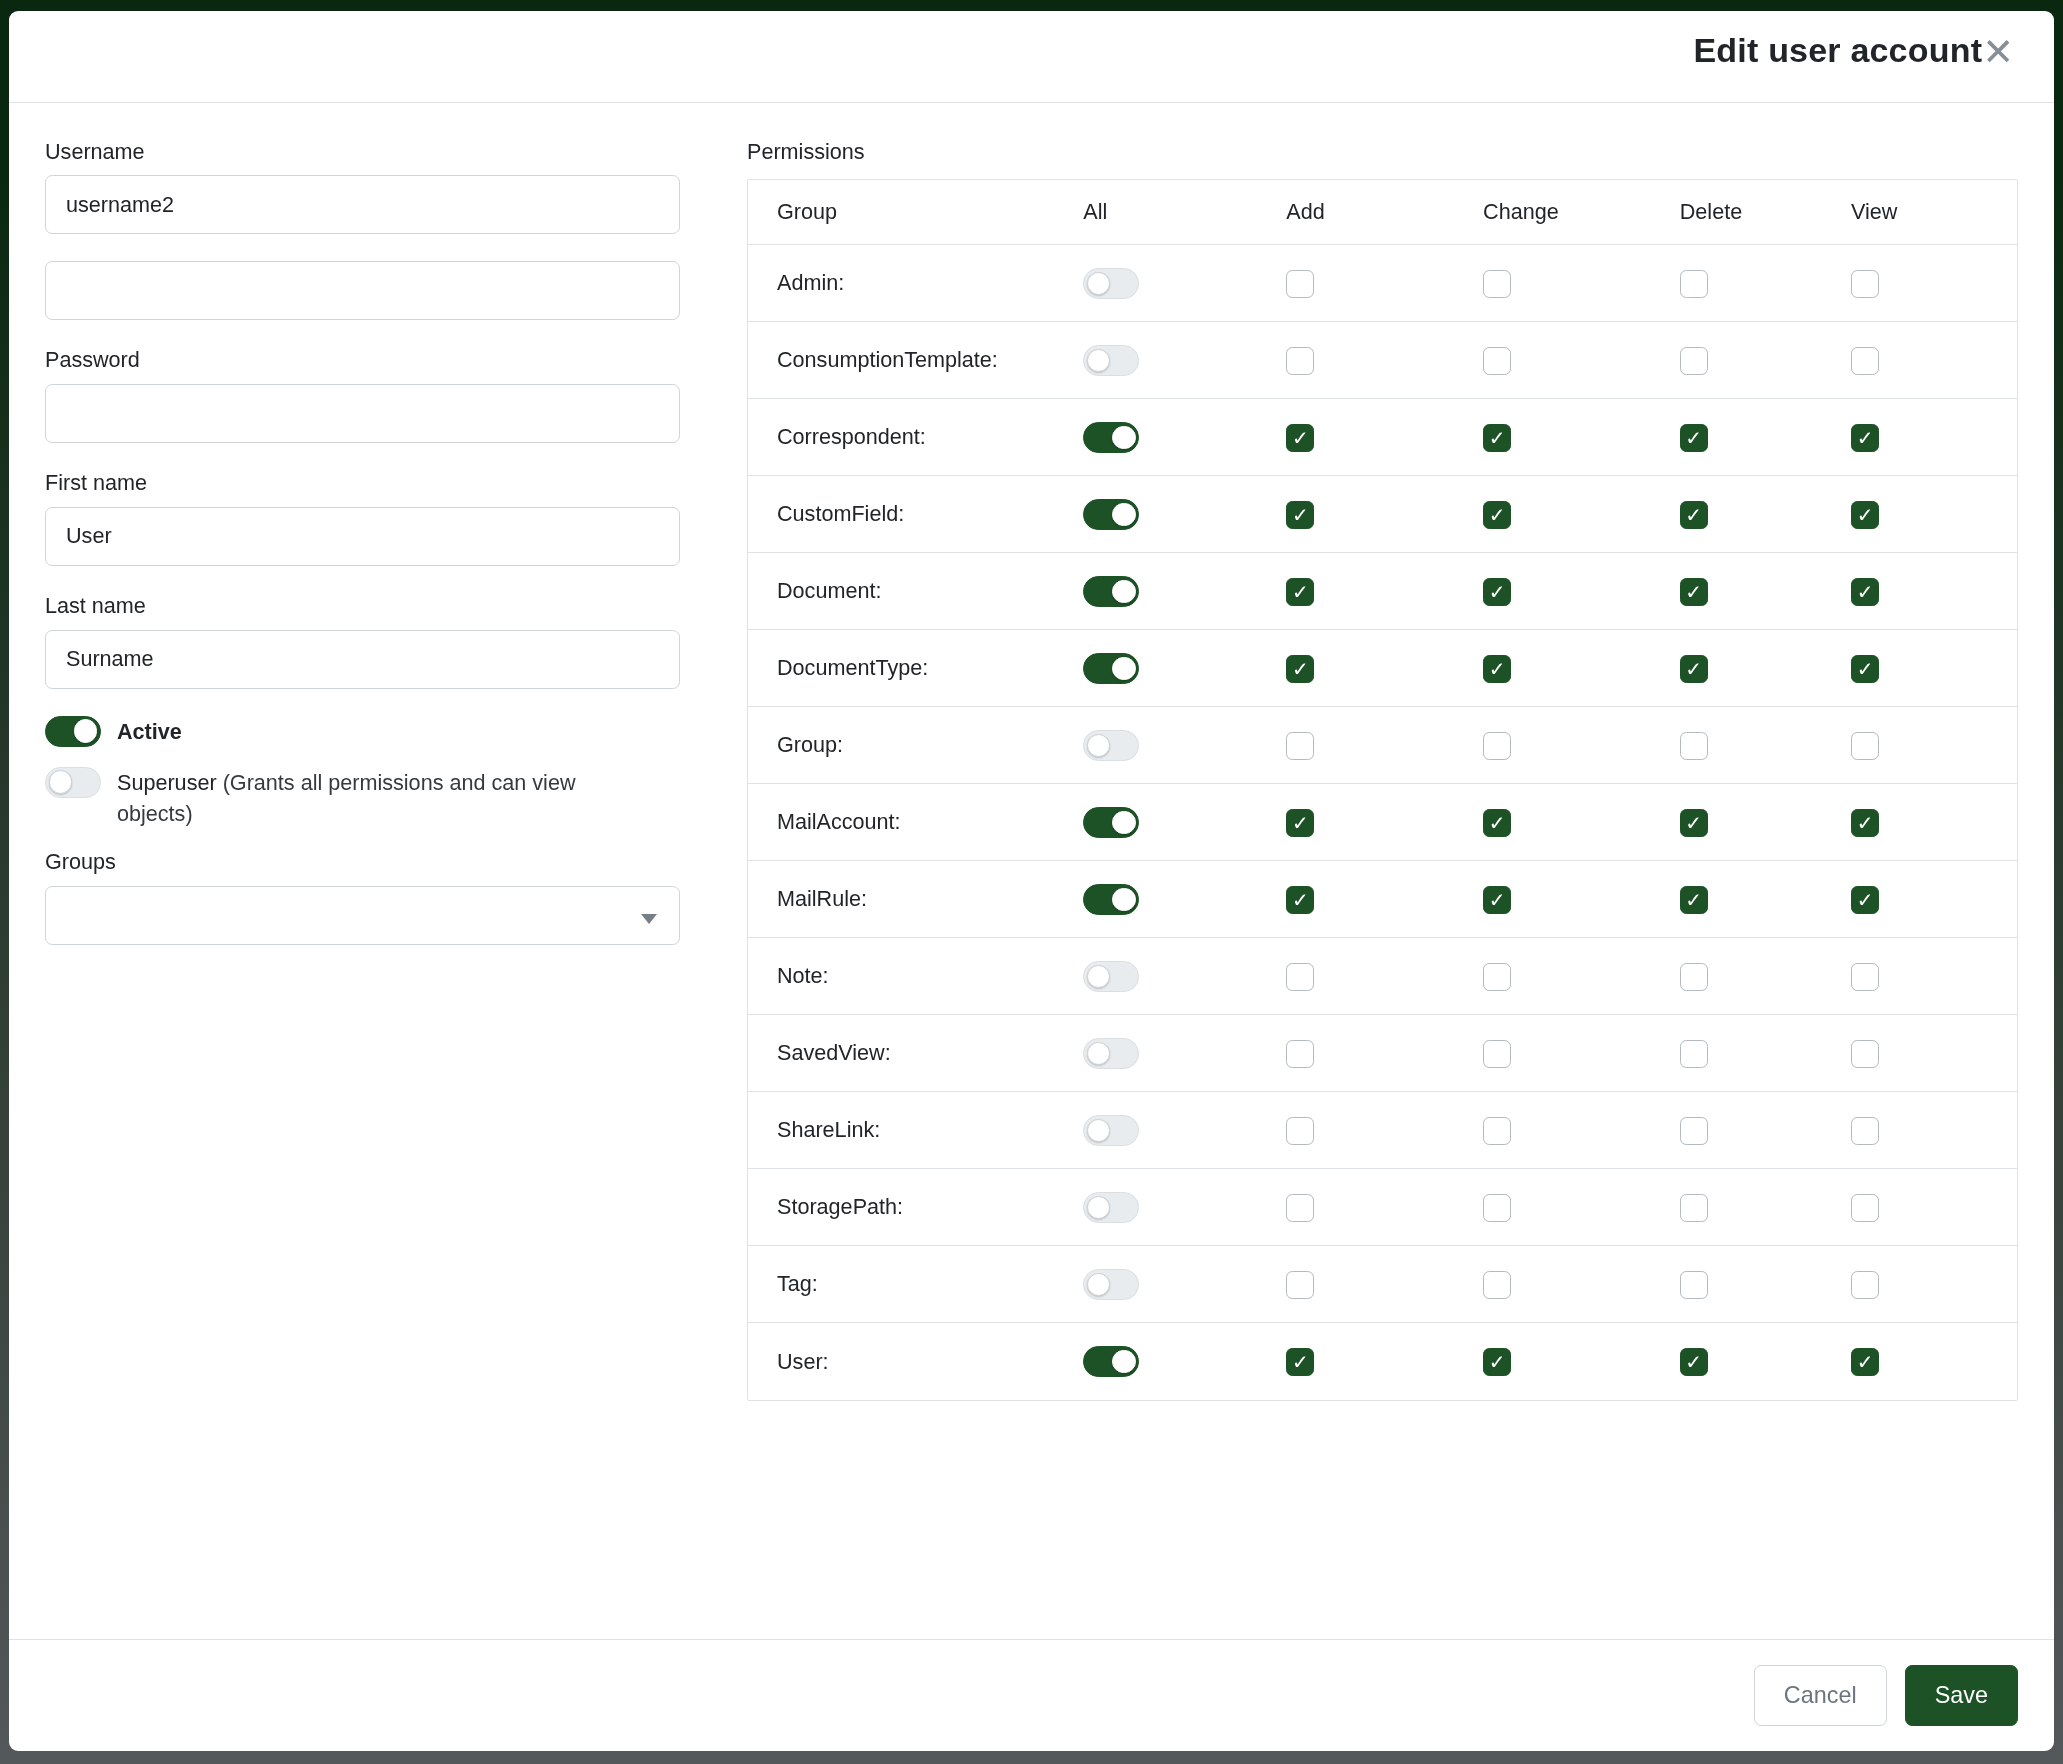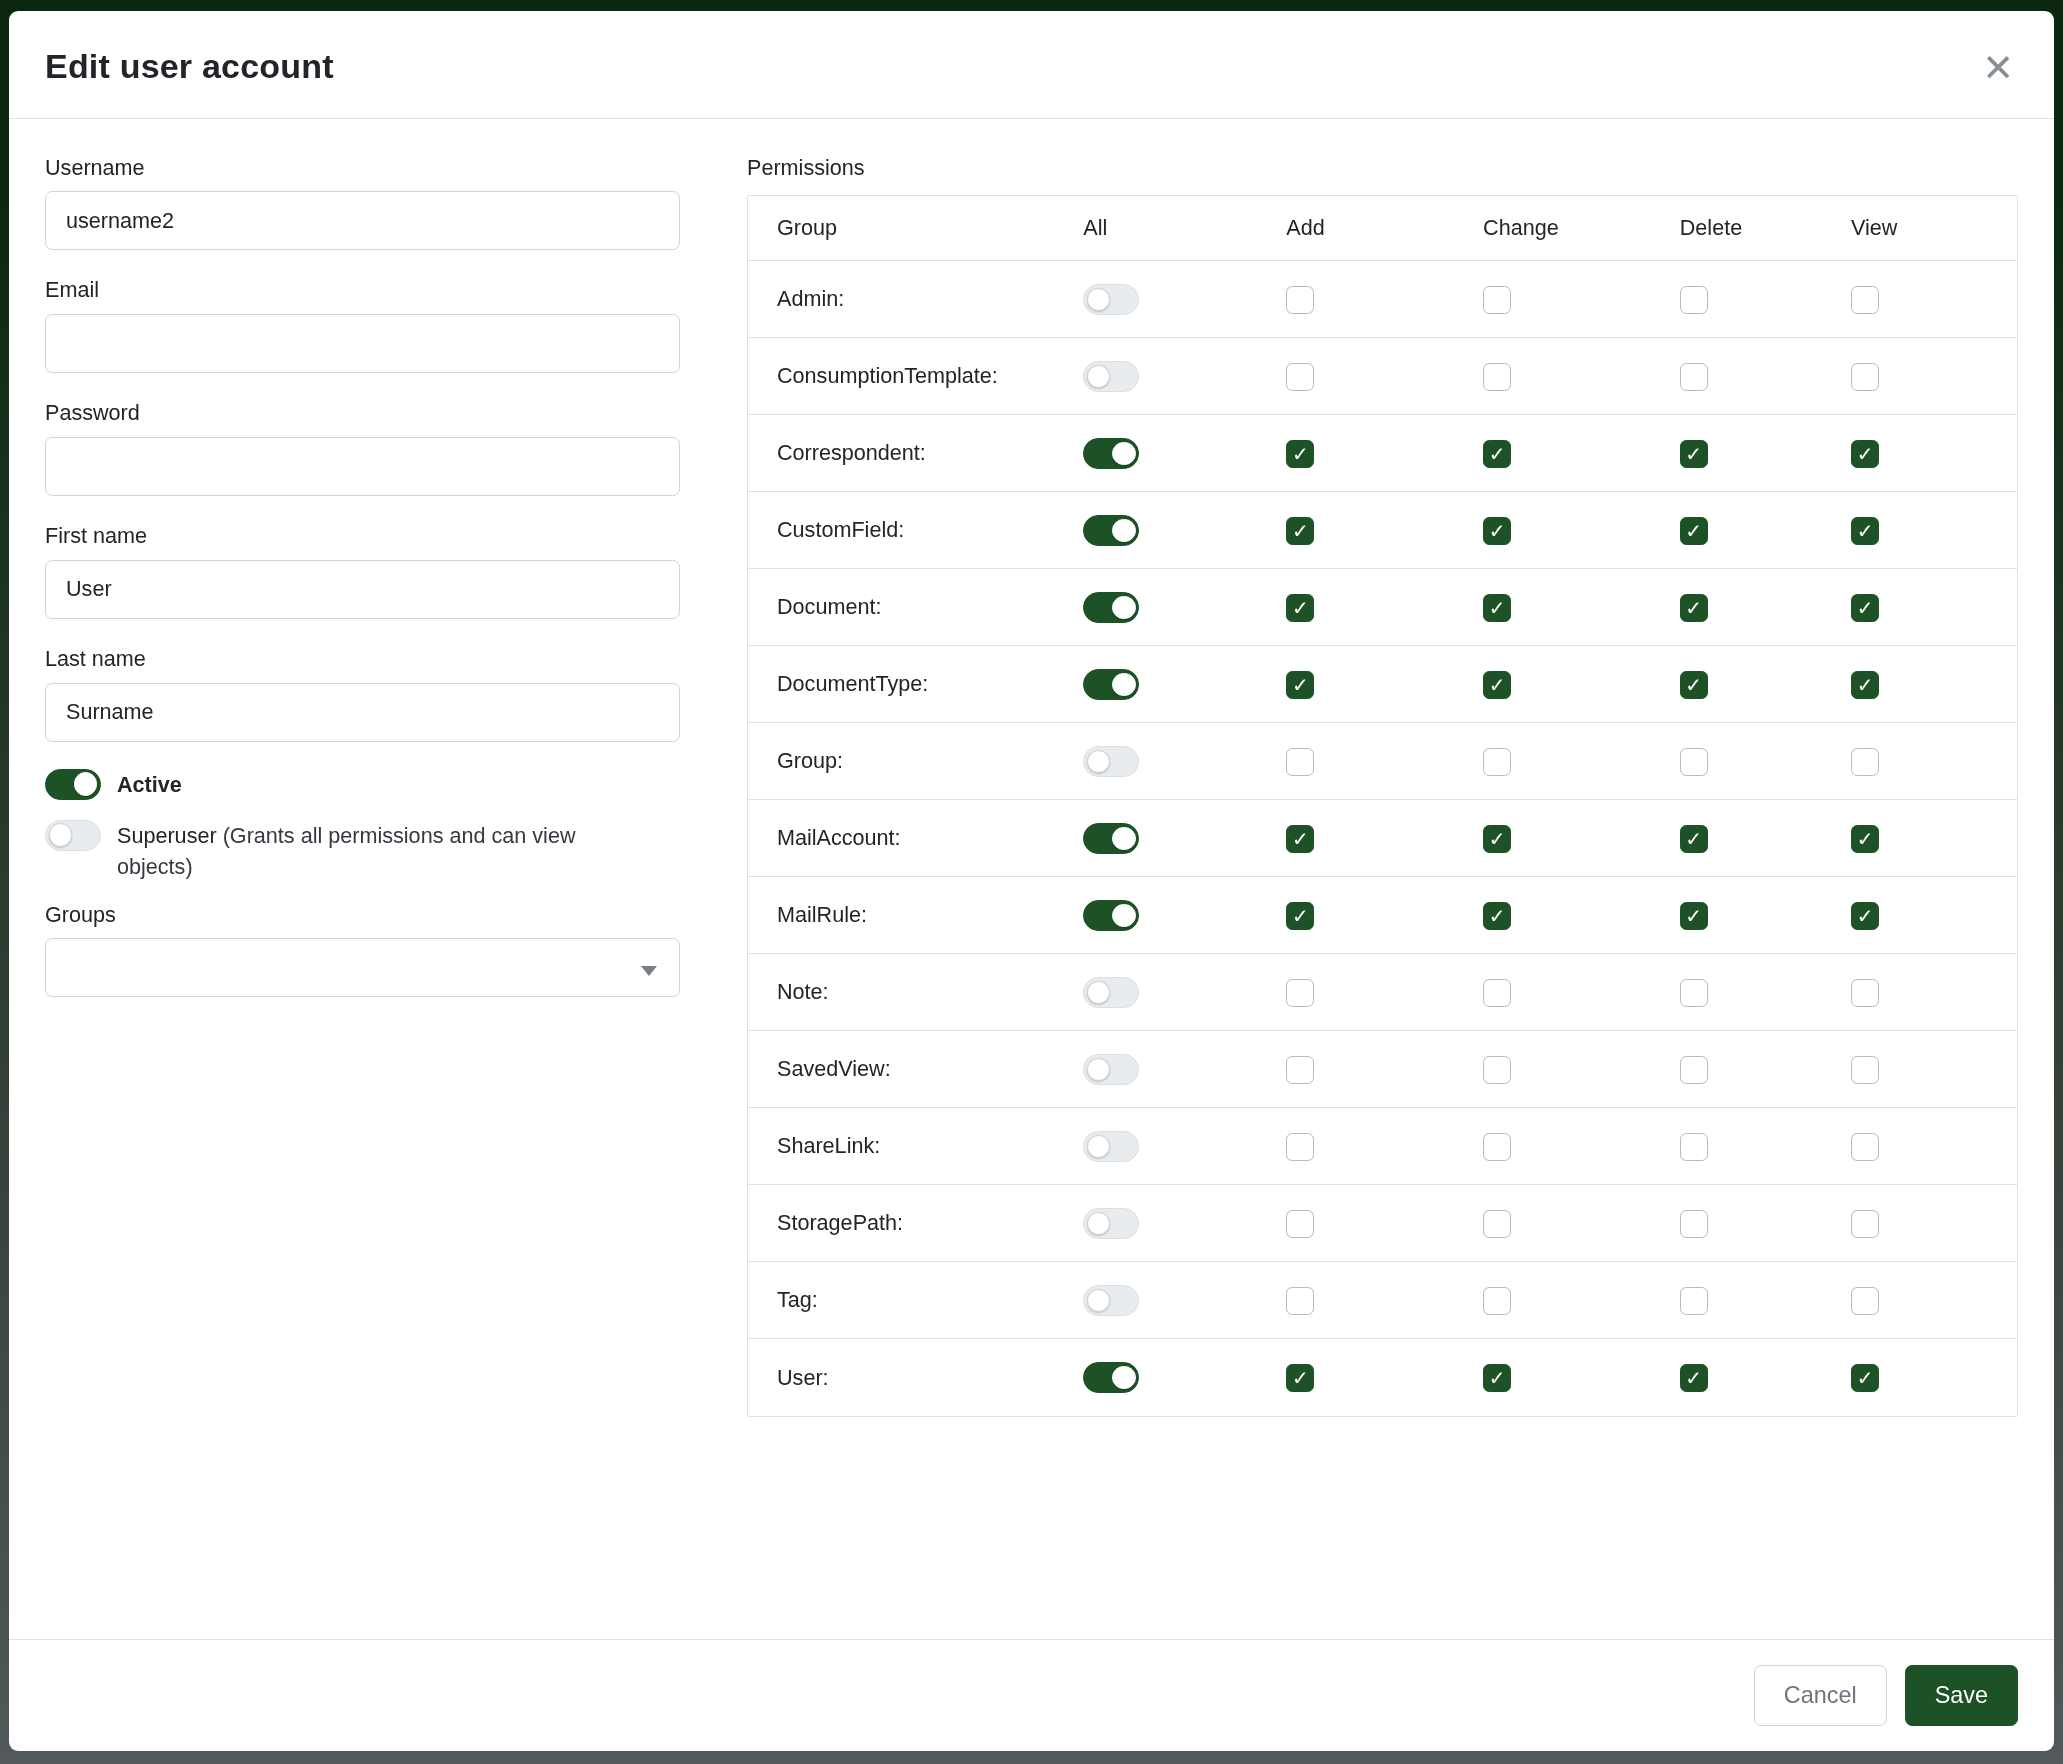--- a/index.html
+++ b/index.html
@@ -14,22 +14,22 @@
   body{
     width:2063px;height:1764px;position:relative;overflow:hidden;
     font-family:"Liberation Sans","DejaVu Sans",sans-serif;color:var(--text);
     background:linear-gradient(180deg,#0a2810 0px,#0a2810 180px,#3c4540 1260px,#53585a 1764px);
   }
   .modal{
     position:absolute;top:10.8px;left:9px;right:9px;bottom:12.6px;
     background:#fff;border-radius:9px;display:flex;flex-direction:column;
   }
   .modal-header{
-    display:flex;align-items:flex-start;justify-content:space-between;
-    padding:36px 40px 31px 36px;border-bottom:0.9px solid var(--border);
+    display:flex;align-items:flex-start;justify-content:flex-end;
+    padding:20px 40px 31px 36px;border-bottom:0.9px solid var(--border);
   }
   .modal-title{margin:0;font-size:34px;font-weight:600;color:var(--text);letter-spacing:0.2px;}
   .close-btn{
     background:none;border:none;font-size:38px;line-height:1;color:#868e96;
     cursor:pointer;padding:0;margin-top:1.8px;font-family:inherit;
   }
   .modal-body{flex:1;display:flex;padding:36px 36px 18px 36px;gap:67px;overflow:hidden;}
   .left-col{width:635px;flex:0 0 635px;}
   .right-col{flex:1;min-width:0;}
 
@@ -110,21 +110,20 @@
   <div class="modal-body">
 
     <div class="left-col">
 
       <div class="form-group">
         <label class="form-label">Username</label>
         <input class="text-input" type="text" value="username2" style="">
       </div>
 
       <div class="form-group">
-        <label class="form-label">Email</label>
         <input class="text-input" type="text" value="" style="">
       </div>
 
       <div class="form-group">
         <label class="form-label">Password</label>
         <input class="text-input" type="password" value="" style="">
       </div>
 
       <div class="form-group">
         <label class="form-label">First name</label>

